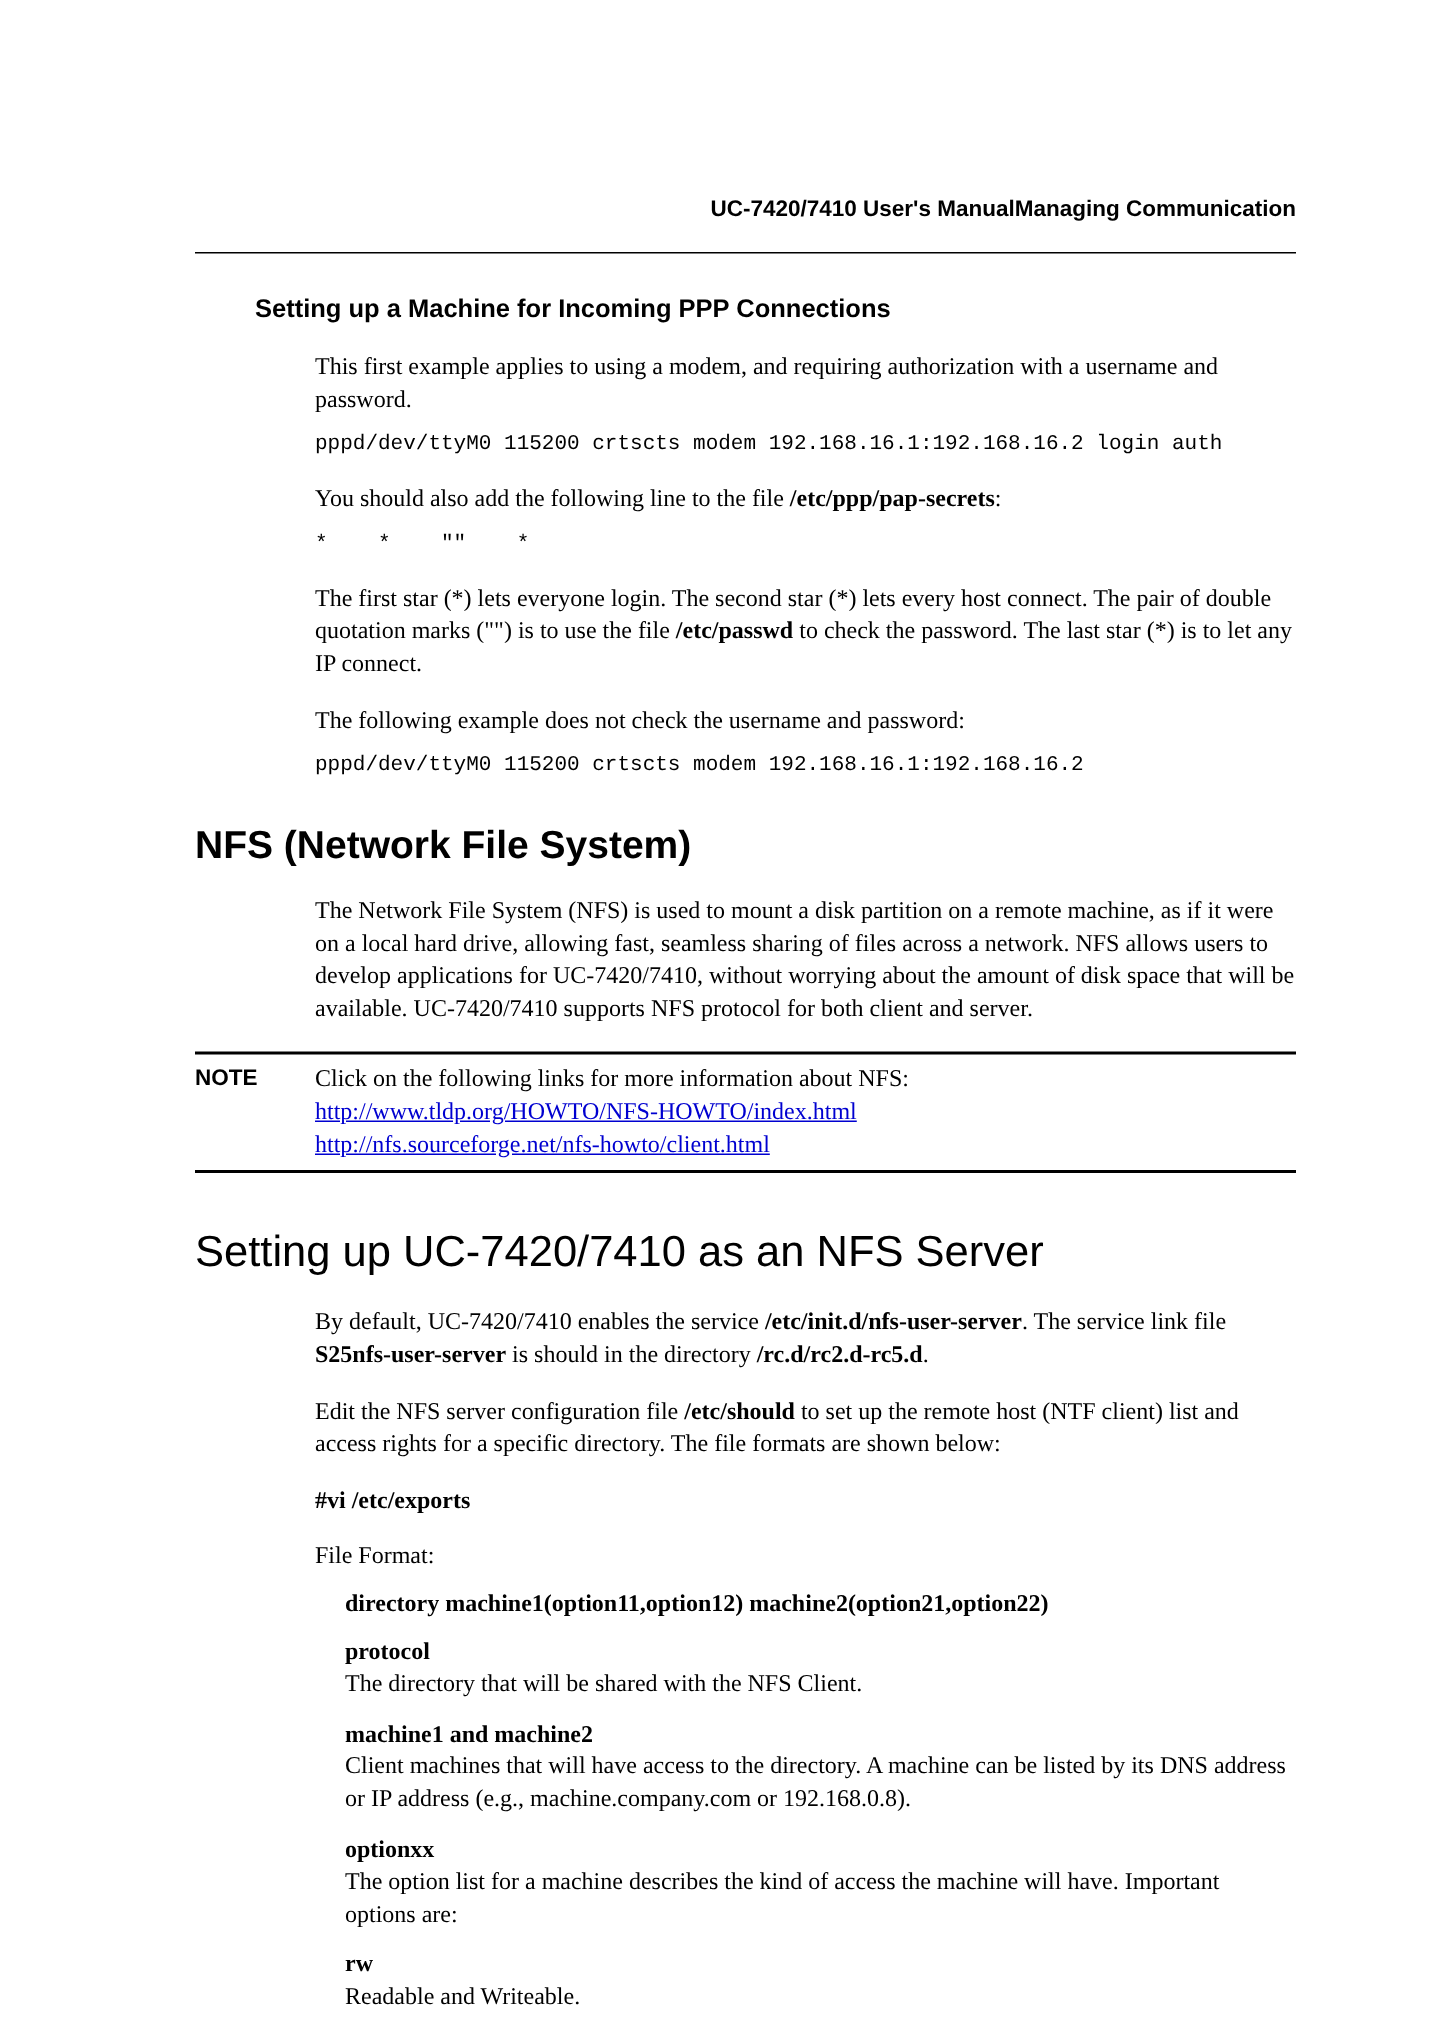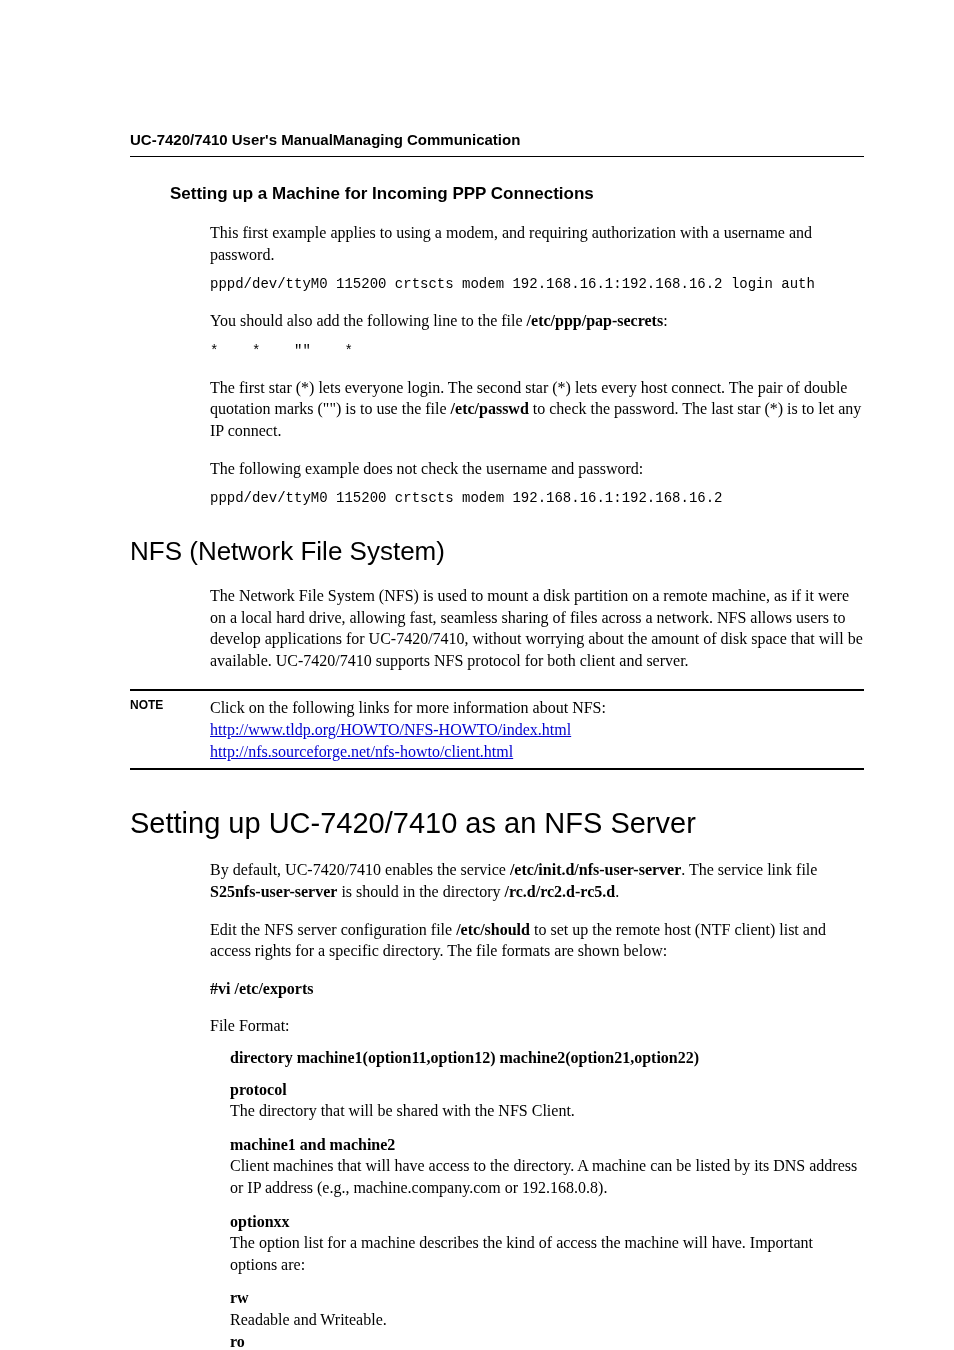--- a/index.html
+++ b/index.html
@@ -14,25 +14,25 @@
   .page {
     box-sizing: border-box;
     width: 954px;
     min-height: 1350px;
     padding: 130px 90px 60px 130px;
     margin: 0 auto;
     position: relative;
   }
   .running-head {
     display: flex;
-    justify-content: flex-start;
+    justify-content: flex-end;
     font-family: Arial, Helvetica, sans-serif;
     font-weight: bold;
     font-size: 15px;
-    margin-bottom: 6px;
+    margin-bottom: 18px;
   }
   .running-rule {
     border: none;
     border-top: 1px solid #000;
     margin: 0 0 26px 0;
   }
   h3.sans {
     font-family: Arial, Helvetica, sans-serif;
     font-weight: bold;
     font-size: 17px;
@@ -47,34 +47,34 @@
   }
   .mono {
     font-family: "Courier New", Courier, monospace;
     font-size: 14px;
     white-space: pre-wrap;
     margin: 0 0 10px 0;
   }
   h1.sans {
     font-family: Arial, Helvetica, sans-serif;
     font-size: 26px;
-    font-weight: normal;
+    font-weight: bold;
     margin: 26px 0 10px 0;
   }
   .note-wrap {
     border-top: 2px solid #000;
     border-bottom: 2px solid #000;
     padding: 6px 0 6px 0;
     margin: 18px 0 34px 0;
     display: flex;
   }
   .note-label {
     font-family: Arial, Helvetica, sans-serif;
     font-weight: bold;
-    font-size: 12px;
+    font-size: 15px;
     width: 80px;
     flex-shrink: 0;
   }
   .note-body {
     flex: 1;
   }
   .note-body p {
     margin: 0;
   }
   .link {

